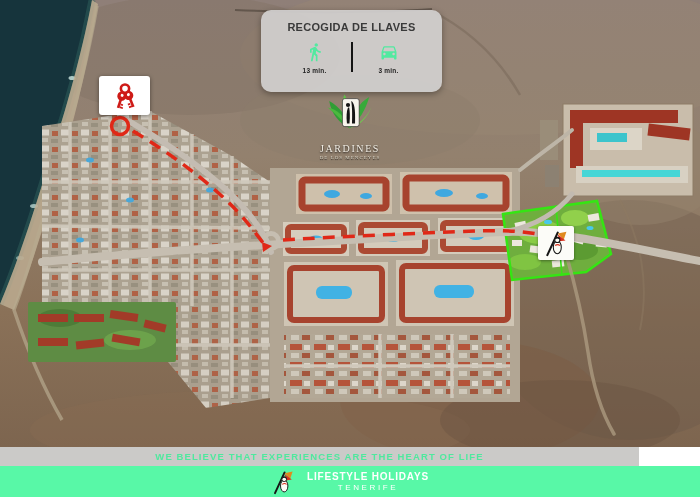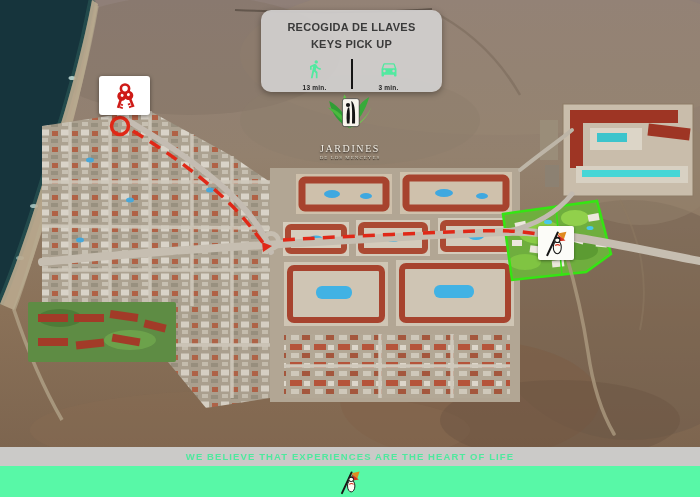--- a/index.html
+++ b/index.html
@@ -27,21 +27,21 @@
   .j-title{font-family:"Liberation Serif",serif;font-size:10px;letter-spacing:1.6px;color:#f3efe6;
     text-shadow:0 1px 2px rgba(0,0,0,.85);margin-top:10px;white-space:nowrap;}
   .j-sub{font-family:"Liberation Serif",serif;font-size:5px;letter-spacing:1px;color:#ddd7c8;
     text-shadow:0 1px 1px rgba(0,0,0,.85);margin-top:1px;white-space:nowrap;}
 
   
   .chip{position:absolute;left:538px;top:226px;width:36px;height:34px;background:#fcfcf8;border-radius:2px;
     box-shadow:0 1px 3px rgba(0,0,0,.4);display:flex;align-items:center;justify-content:center;}
 
   
-  .banner{position:absolute;left:0;top:447px;width:700px;height:19px;background:#cbcac8;
+  .banner{position:absolute;left:0;top:447px;width:639px;height:19px;background:#cbcac8;
     display:flex;align-items:center;justify-content:center;}
   .banner span{color:#4fe89e;font-size:9.5px;font-weight:bold;letter-spacing:1.1px;white-space:nowrap;}
   .footer{position:absolute;left:0;top:466px;width:700px;height:31px;background:#58f8a7;
     display:flex;align-items:center;justify-content:center;gap:12px;}
   .f-text{display:flex;flex-direction:column;align-items:center;color:#ffffff;}
   .f-brand{font-size:10px;font-weight:bold;letter-spacing:.8px;white-space:nowrap;}
   .f-loc{font-size:8px;letter-spacing:2.6px;margin-top:1px;white-space:nowrap;}
 </style>
 </head>
 <body>
@@ -233,21 +233,20 @@
             <rect x="22.4" y="20" width="3.2" height="11"></rect>
             <rect x="18.9" y="25" width="3" height="2.2"></rect>
               <rect x="18.9" y="28.5" width="4" height="2.2"></rect>
           </g>
         </g>
       </svg>
     </div>
 
     <div class="info-card">
       <div class="card-title first">RECOGIDA DE LLAVES</div>
-      <div class="card-title">KEYS PICK UP</div>
       <div class="times-row">
         <div class="time-block">
           <svg width="20" height="20" viewBox="0 0 24 24">
             <path fill="#52e9a0" d="M13.5 5.5c1.1 0 2-.9 2-2s-.9-2-2-2-2 .9-2 2 .9 2 2 2zM9.8 8.9L7 23h2.1l1.8-8 2.1 2v6h2v-7.5l-2.1-2 .6-3C14.8 12 16.8 13 19 13v-2c-1.9 0-3.5-1-4.3-2.4l-1-1.6c-.4-.6-1-1-1.7-1-.3 0-.5.1-.8.1L6 8.3V13h2V9.6l1.8-.7"></path>
           </svg>
           <span class="time-label">13 min.</span>
         </div>
         <div class="divider"></div>
         <div class="time-block">
           <svg width="22" height="20" viewBox="0 0 24 24">
@@ -294,15 +293,19 @@
   <div class="footer">
     <svg width="24" height="26" viewBox="0 0 30 32">
       <path d="M5 30 L17 4" stroke="#161616" stroke-width="2.4" stroke-linecap="round"></path>
       <polygon points="17,5 27,3 24,12" fill="#e08a1e"></polygon>
       <polygon points="17,6 26,13 19,14" fill="#d8301e"></polygon>
       <ellipse cx="16.5" cy="21" rx="4.6" ry="7.4" fill="#fdfdf6" stroke="#161616" stroke-width="1.2"></ellipse>
       <circle cx="16.5" cy="12.5" r="3" fill="#fdfdf6" stroke="#161616" stroke-width="1.2"></circle>
       <path d="M13.8 11.5 C14.5 9.6 18.5 9.6 19.2 11.5" stroke="#161616" stroke-width="1.4" fill="none"></path>
       <path d="M14 19 C16 17.5 18 17.5 19.5 19" stroke="#d8301e" stroke-width="1.4" fill="none"></path>
     </svg>
+    <div class="f-text">
+      <div class="f-brand">LIFESTYLE HOLIDAYS</div>
+      <div class="f-loc">TENERIFE</div>
+    </div>
   </div>
 
 </div>
 
 </body></html>

